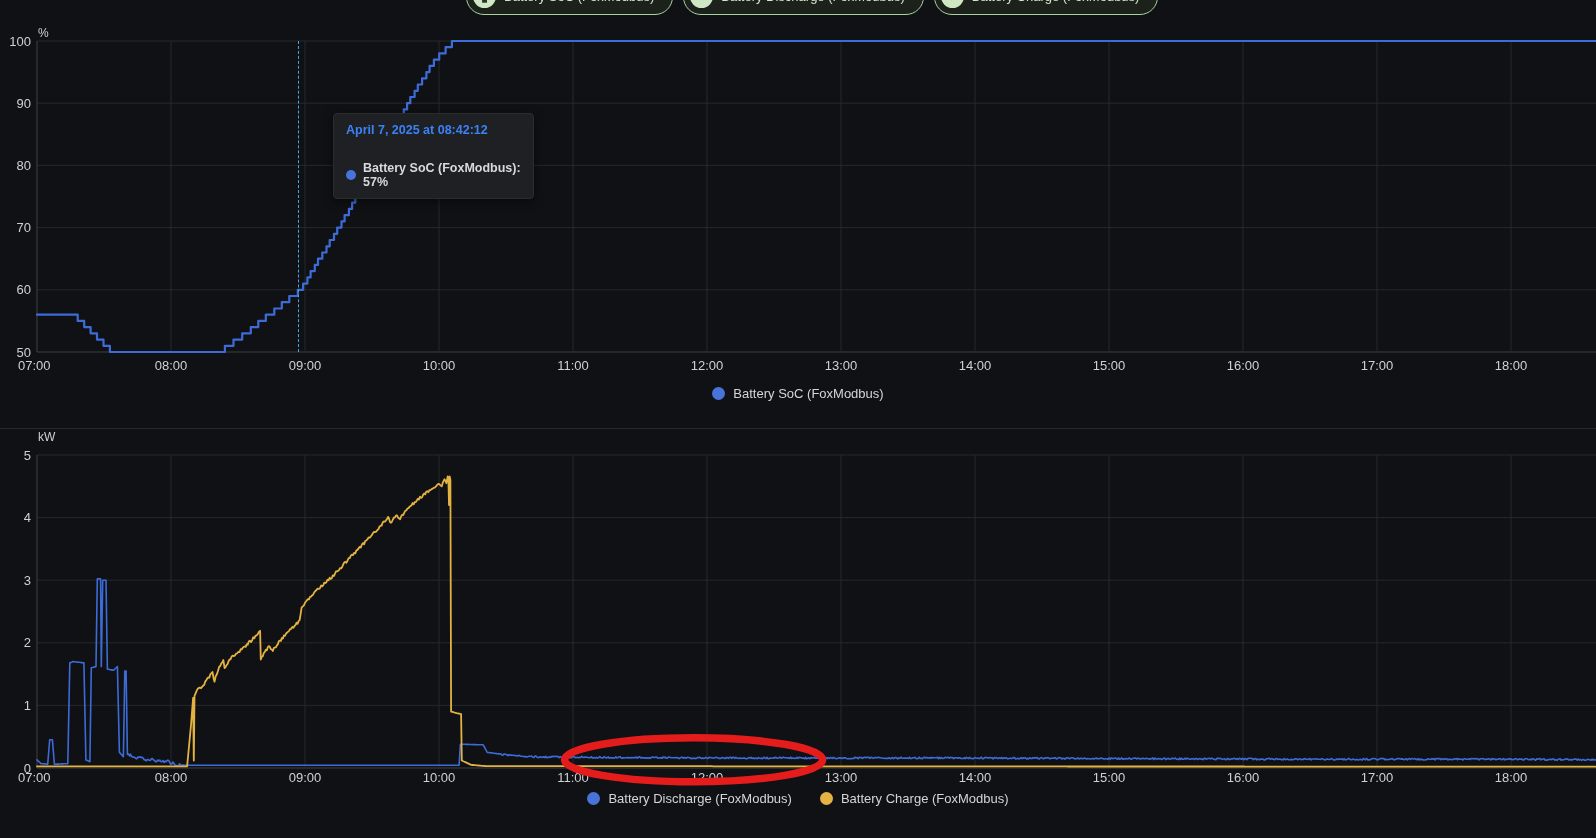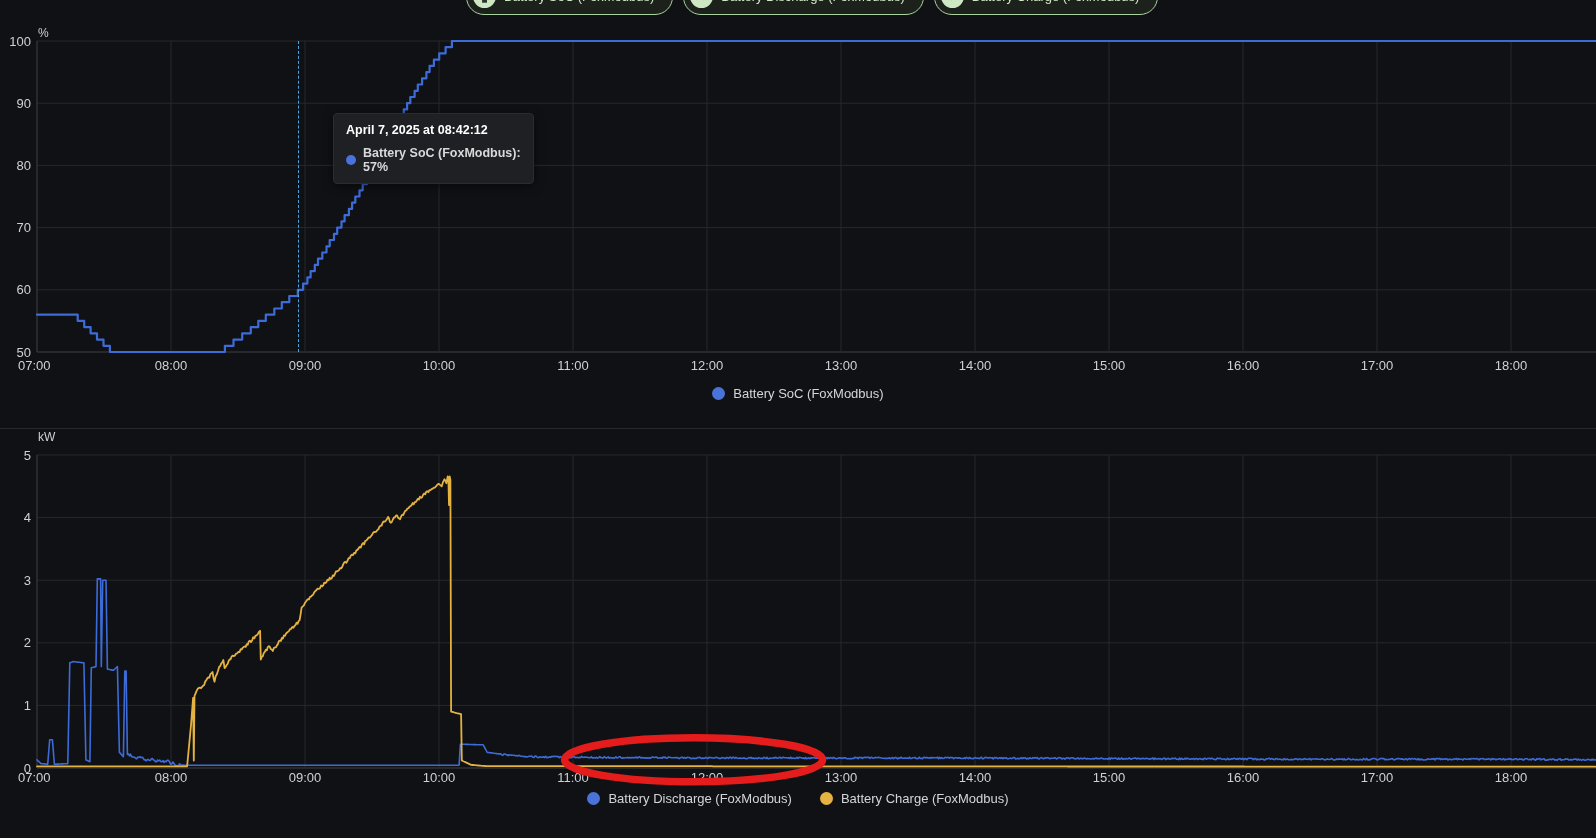--- a/index.html
+++ b/index.html
@@ -9,21 +9,21 @@
   #pill-row{position:absolute;top:-22px;left:466px;display:flex;gap:10px;z-index:4;}
   .pill{display:flex;align-items:center;gap:8px;height:35px;padding:0 18px 0 6px;
     border:1.5px solid #a9d3a0;border-radius:18px;background:#1d211c;color:#cfe9c6;
     font-size:13px;white-space:nowrap;}
   .pill-icon{width:23px;height:23px;border-radius:50%;background:#cfe8c4;color:#2c332b;
     display:flex;align-items:center;justify-content:center;font-size:12px;font-weight:bold;}
   
   #tooltip{position:absolute;left:333px;top:113px;width:201px;box-sizing:border-box;
     background:#1e2023;border:1px solid #2a2c30;border-radius:4px;padding:9px 12px;
     box-shadow:0 2px 10px rgba(0,0,0,.55);z-index:6;}
-  #tooltip .tt-title{font-size:12.5px;font-weight:700;color:#ffffff;margin-bottom:9px;}
+  #tooltip .tt-title{font-size:12.5px;font-weight:700;color:#3b82f6;margin-bottom:24px;}
   #tooltip .tt-row{display:flex;align-items:center;gap:7px;font-size:12.5px;color:#d8d9da;font-weight:bold;}
   .dot{border-radius:50%;flex:0 0 auto;}
   .dot-9{width:10px;height:10px;}
   .dot-13{width:13px;height:13px;}
   
   #crosshair{position:absolute;left:297px;top:41px;height:312px;width:0;
     border-left:1.5px dashed #4da3dd;z-index:3;}
   
   .legend-row{position:absolute;left:0;width:1596px;display:flex;justify-content:center;
     gap:28px;z-index:2;}

